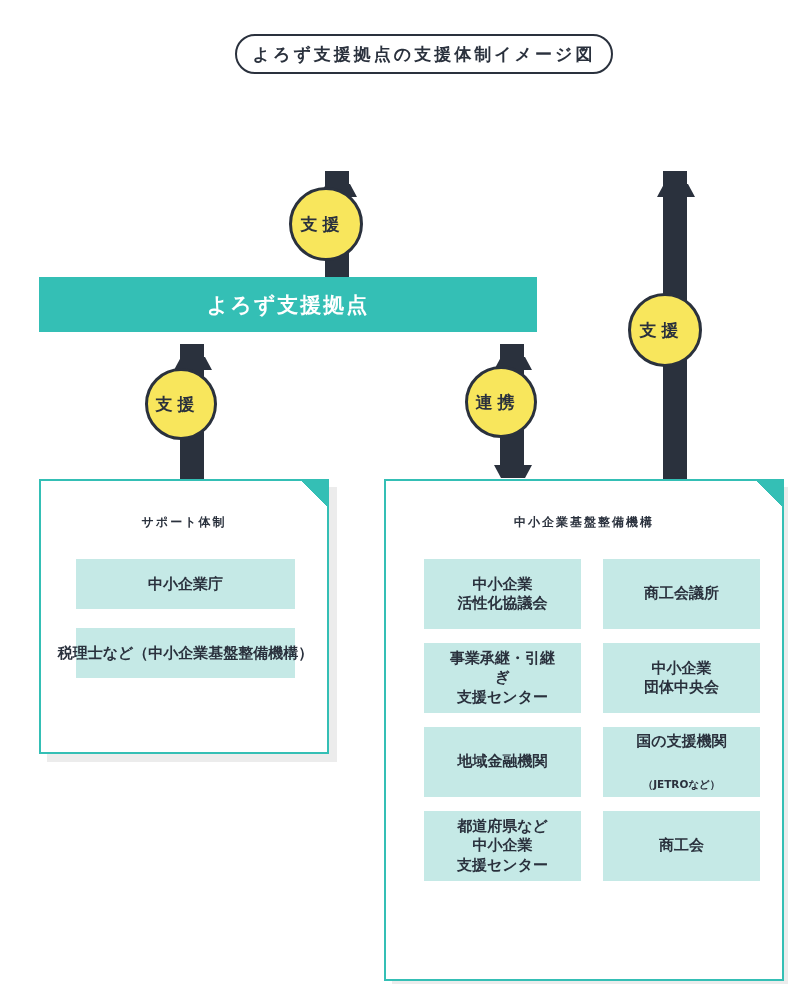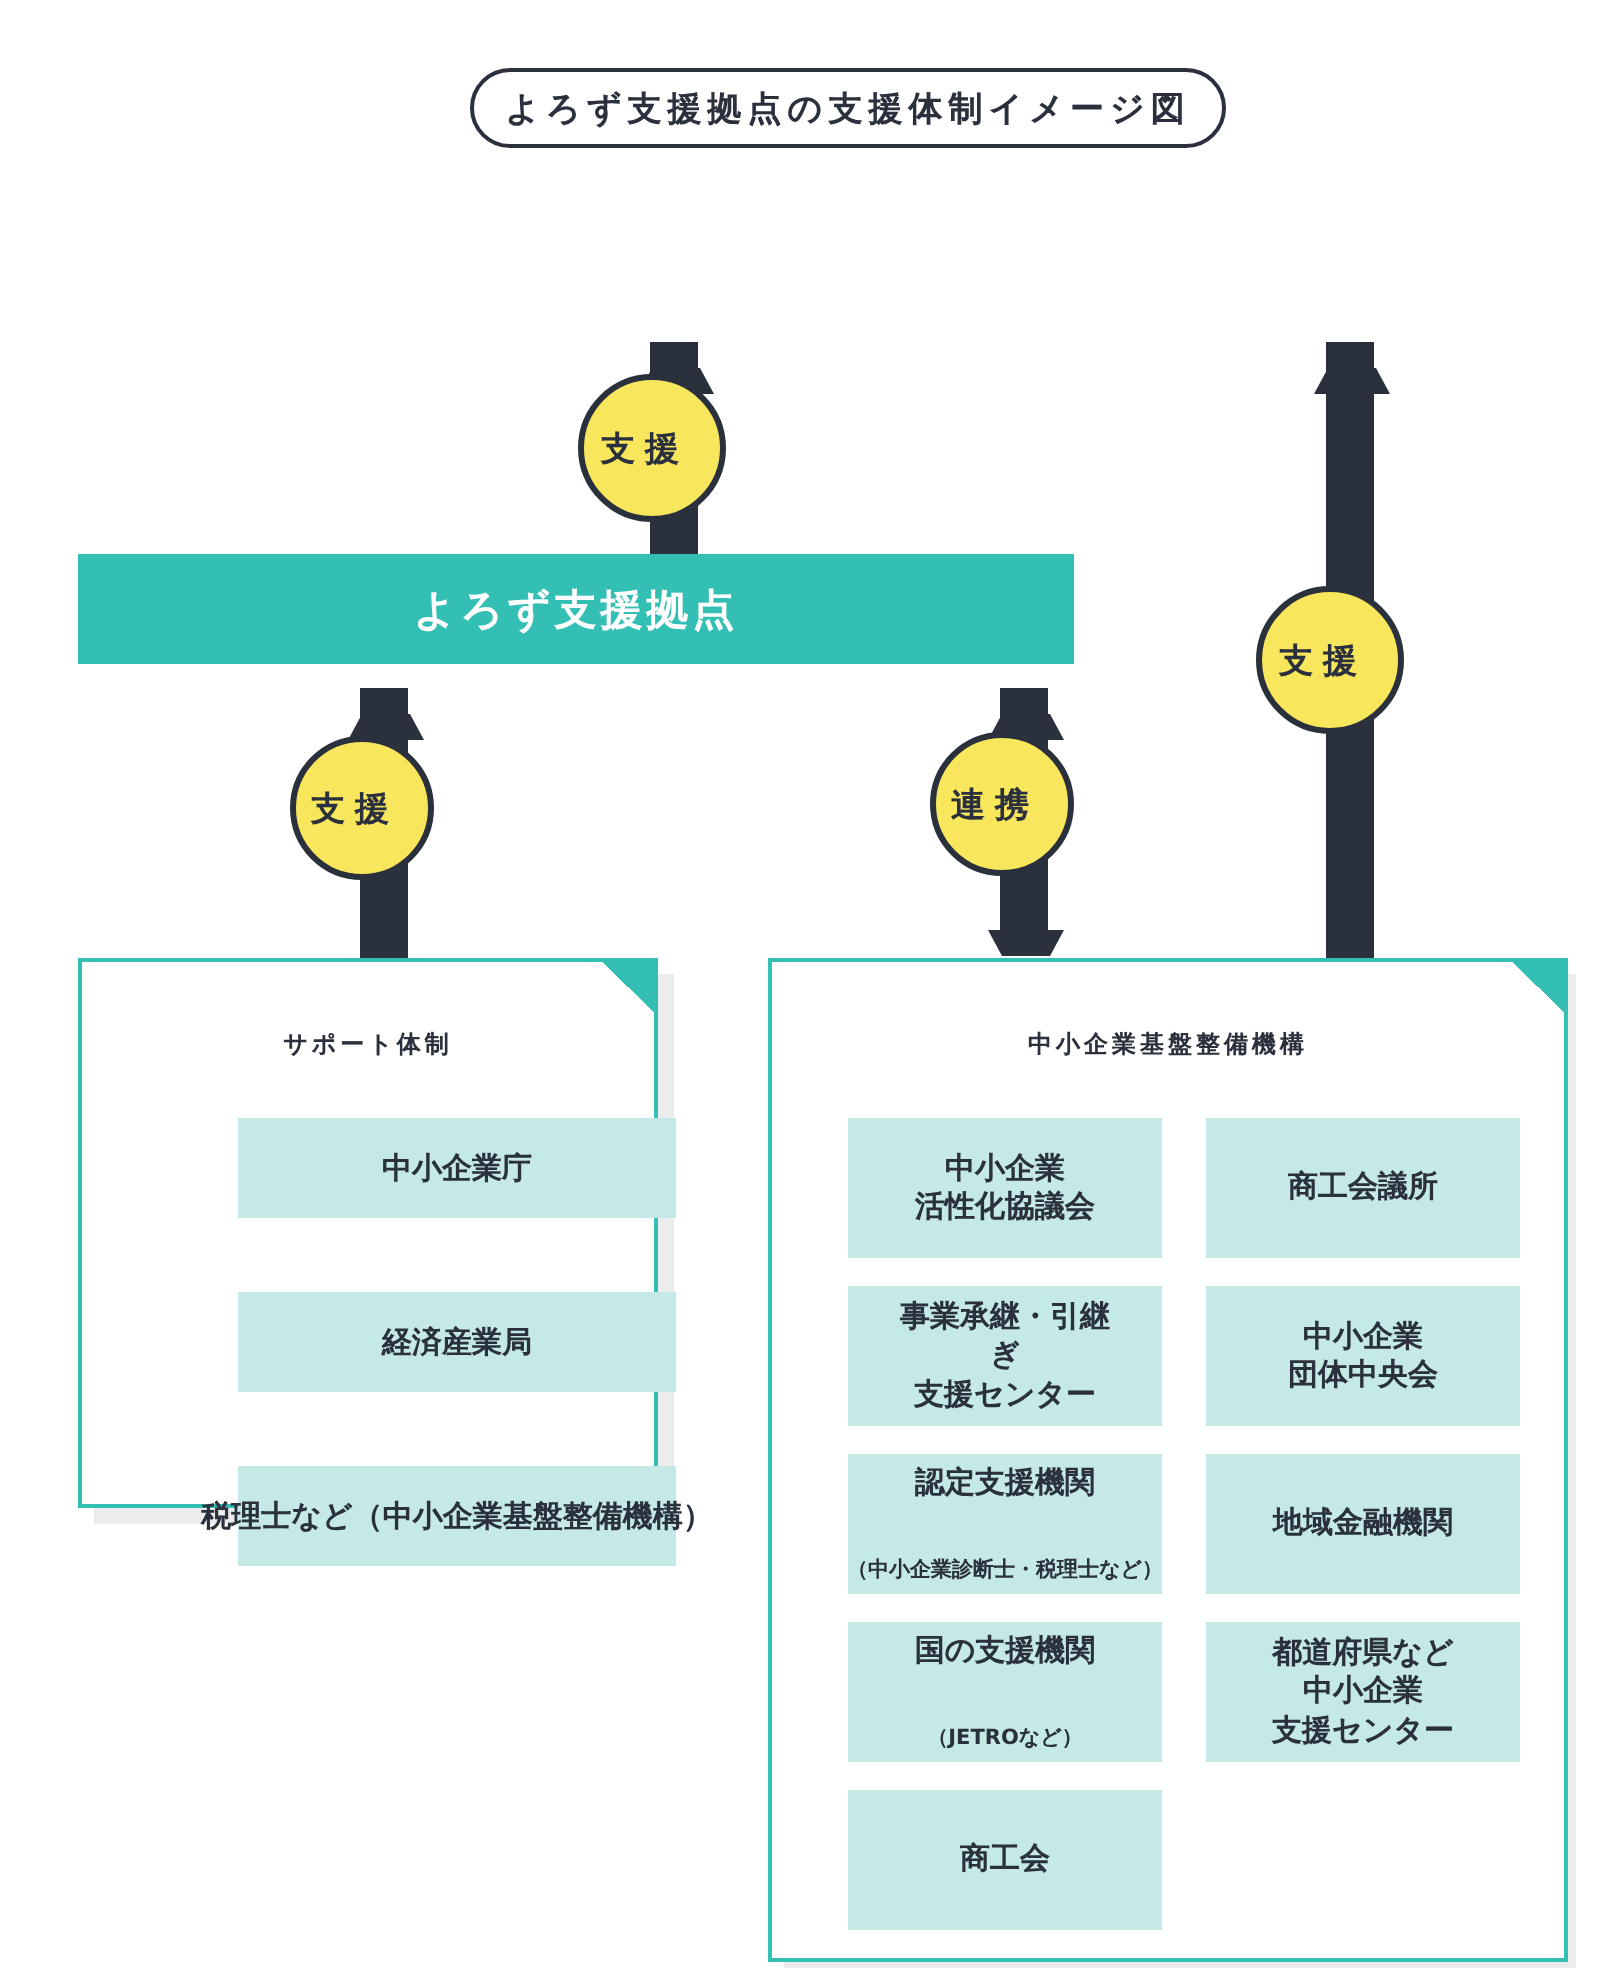--- a/index.html
+++ b/index.html
@@ -111,22 +111,21 @@
     letter-spacing: 2px;
     white-space: nowrap;
   }
 
   
   .support-items {
     position: absolute;
     top: 66px; left: 23px;
     width: 243px;
     display: flex; flex-direction: column;
-    gap: 37px;
-    margin-left: 43px;
+    gap: 19px;
   }
   .support-item {
     height: 50px;
     background: var(--light-teal);
     display: flex; align-items: center; justify-content: center;
     font-size: 15px; font-weight: bold;
     white-space: nowrap;
   }
 
   
@@ -180,21 +179,20 @@
 
   <div class="head-up" style="left:633px; top:136px;"></div>
   <div class="vline" style="left:639px; top:147px; height:308px;"></div>
   <div class="circle circle-d">支援</div>
 
   <div class="card card-support">
     <div class="fold"></div>
     <div class="card-title">サポート体制</div>
     <div class="support-items">
       <div class="support-item">中小企業庁</div>
-      <div class="support-item">経済産業局</div>
       <div class="support-item">税理士など（中小企業基盤整備機構）</div>
     </div>
   </div>
 
   <div class="card card-network">
     <div class="fold"></div>
     <div class="card-title">中小企業基盤整備機構</div>
     <div class="network-grid">
       <div class="net-cell">
         <div class="cell-main">中小企業
@@ -205,24 +203,20 @@
       </div>
       <div class="net-cell">
         <div class="cell-main">事業承継・引継ぎ
 支援センター</div>
       </div>
       <div class="net-cell">
         <div class="cell-main">中小企業
 団体中央会</div>
       </div>
       <div class="net-cell">
-        <div class="cell-main">認定支援機関</div>
-        <div class="cell-note">（中小企業診断士・税理士など）</div>
-      </div>
-      <div class="net-cell">
         <div class="cell-main">地域金融機関</div>
       </div>
       <div class="net-cell">
         <div class="cell-main">国の支援機関</div>
         <div class="cell-note">（JETROなど）</div>
       </div>
       <div class="net-cell">
         <div class="cell-main">都道府県など
 中小企業
 支援センター</div>

